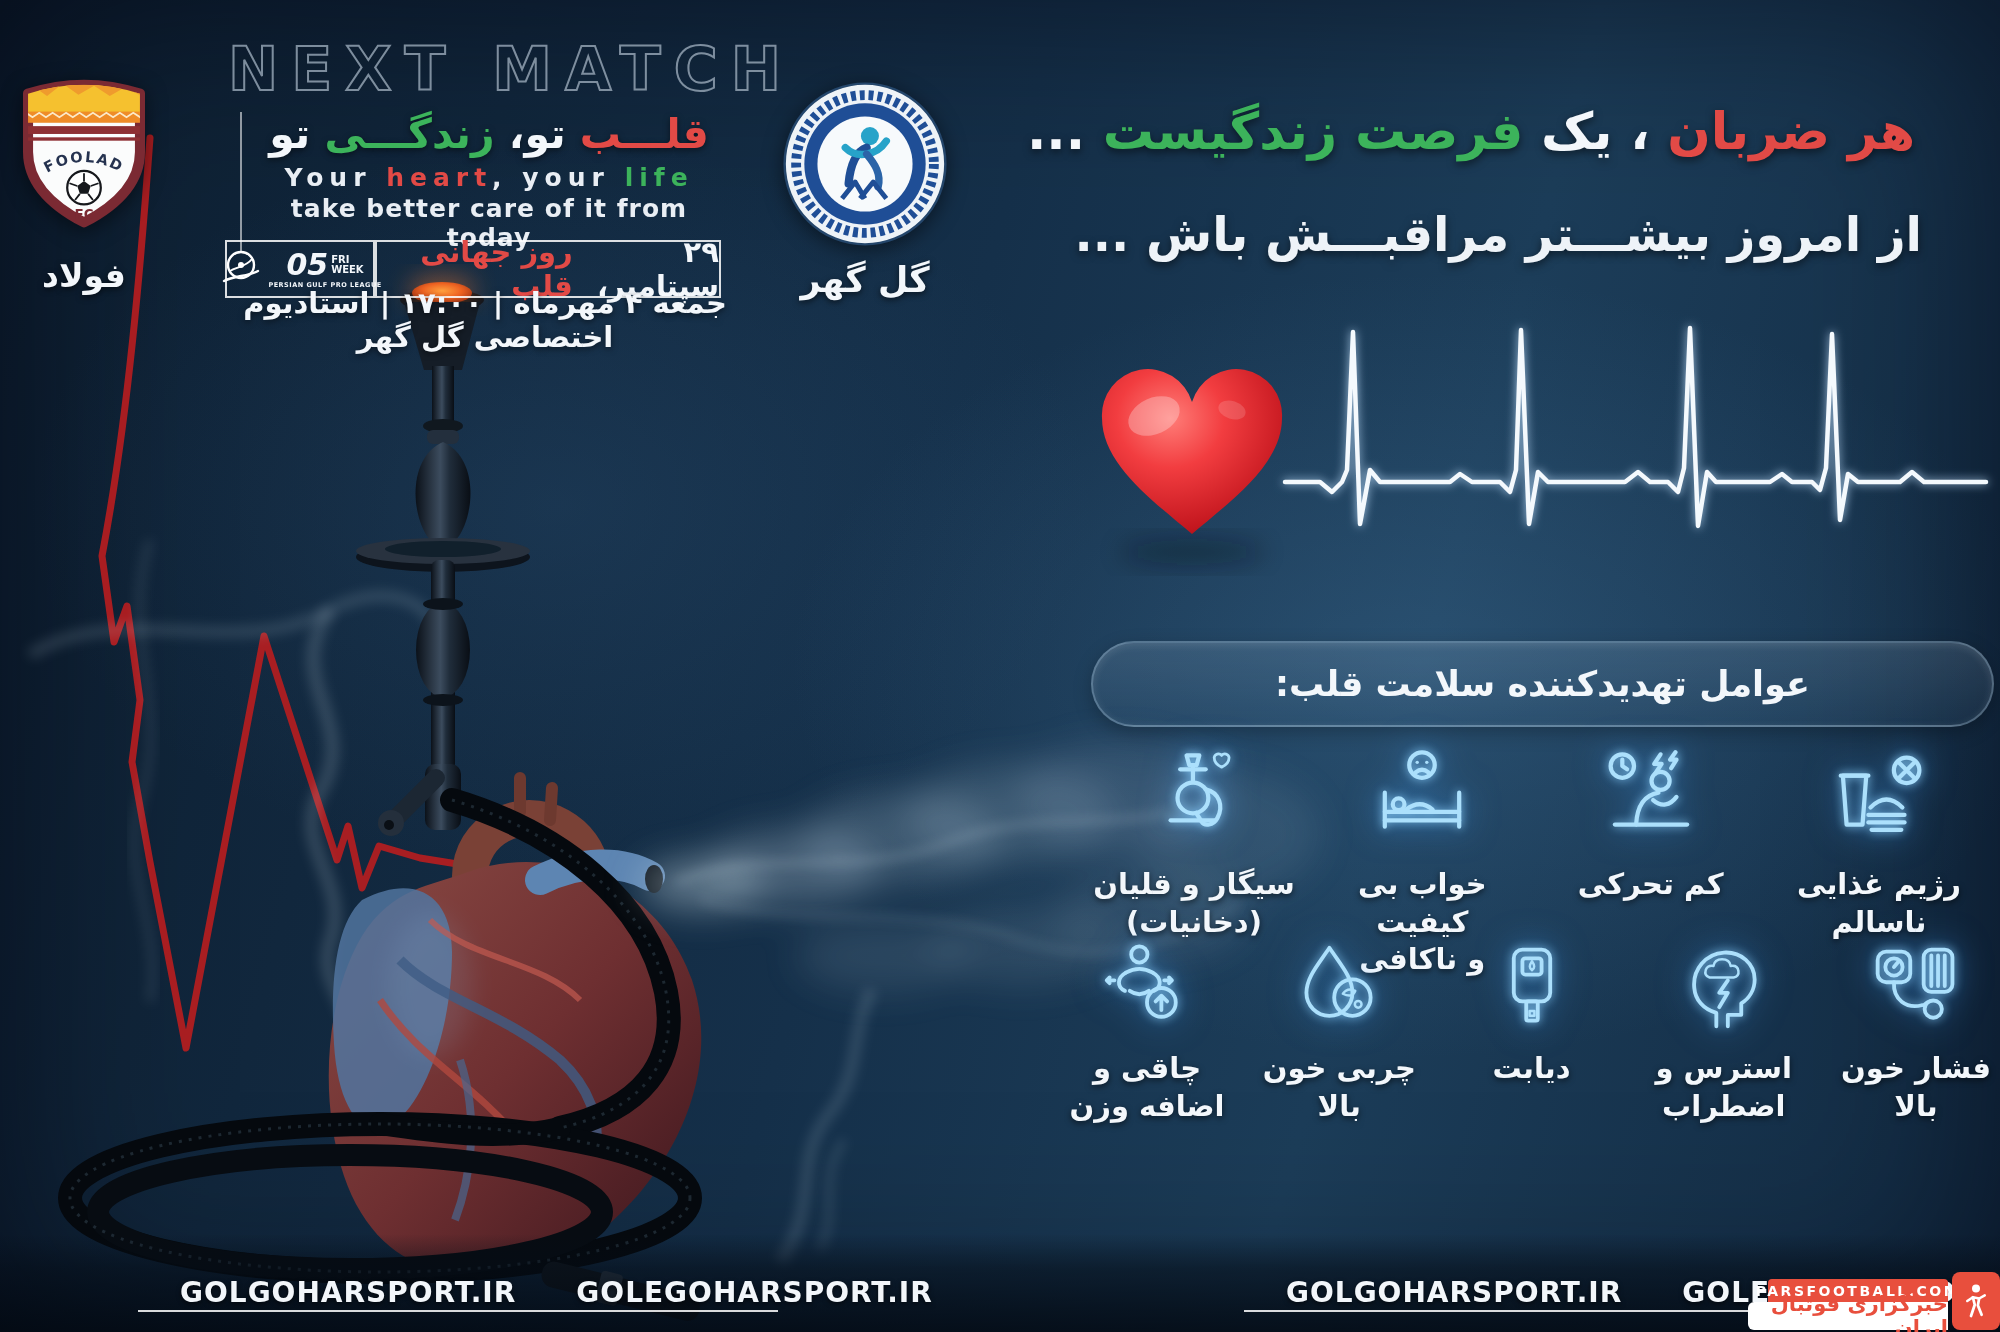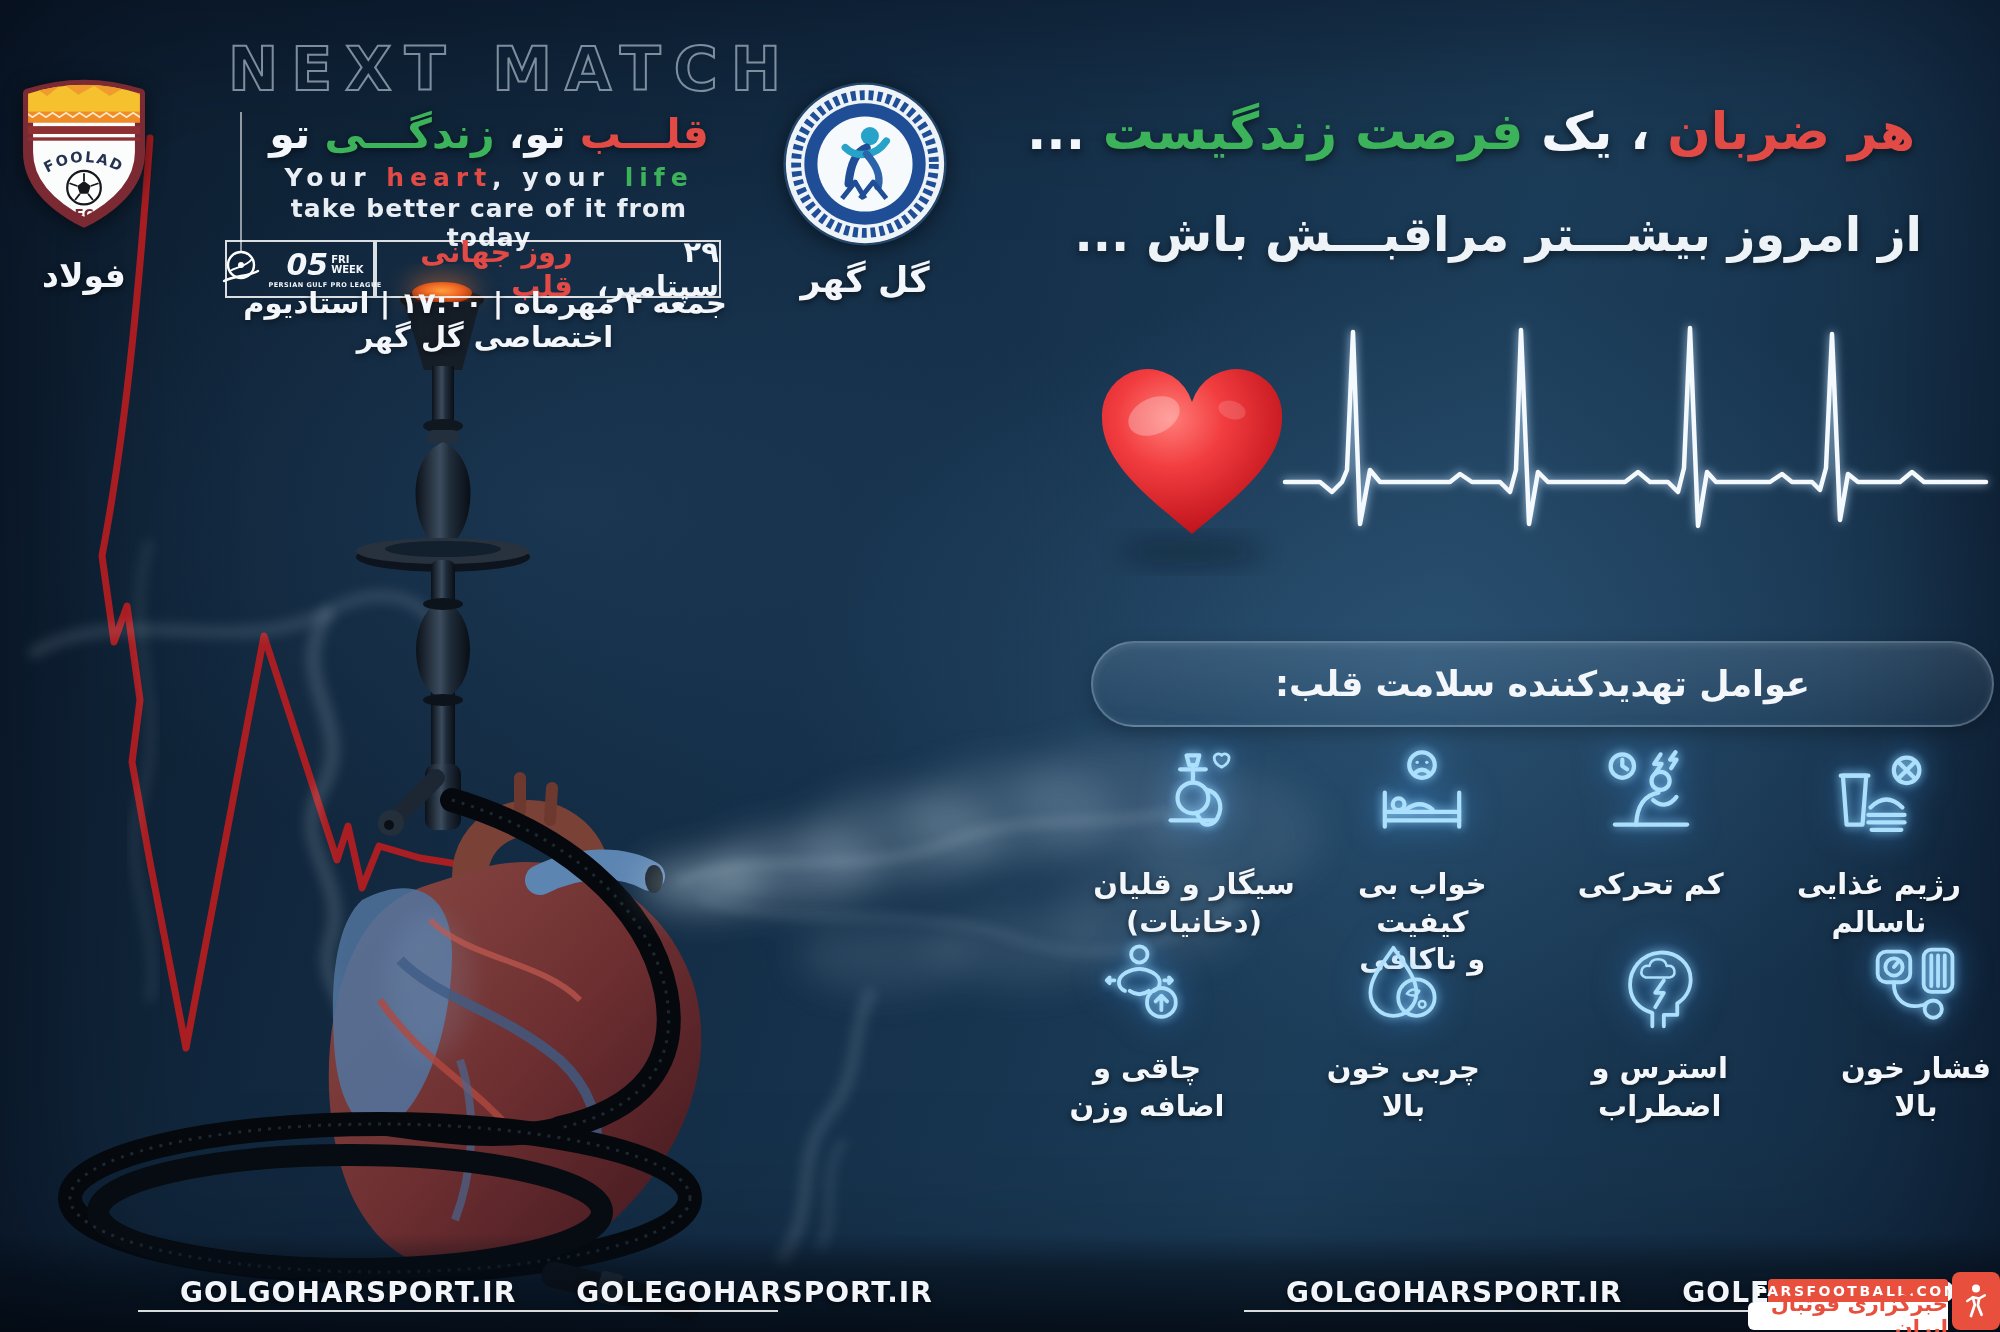--- a/index.html
+++ b/index.html
@@ -411,20 +411,32 @@
         <path d="M40,88 V74 C26,70 18,60 17,48 C15,29 29,12 48,11 C66,10 80,23 80,39 C80,50 74,59 66,64 L66,76 L52,76 L52,88"></path>
         <path class="thin" d="M33,37 q-6,-2 -4,-8 q2,-5 8,-4 q1,-7 9,-7 q8,0 9,7 q7,-1 8,5 q1,6 -5,7 Z"></path>
         <path d="M52,40 l-9,13 h9 l-9,15"></path>
       </svg>
       <div class="risk-label" dir="rtl">
           <span>استرس و اضطراب</span>
         </div>
     </div>
     <div class="risk-item">
       <svg class="risk-icon" viewBox="0 0 96 96">
+        <rect x="29" y="8" width="38" height="54" rx="9"></rect>
+        <rect x="38" y="17" width="20" height="17" rx="3"></rect>
+        <path class="thin" d="M48,20 q4.5,6.5 0,9.5 q-4.5,-3 0,-9.5 Z"></path>
+        <rect x="42" y="62" width="12" height="20" rx="2"></rect>
+        <rect class="thin" x="45.5" y="72" width="5" height="5"></rect>
+      </svg>
+      <div class="risk-label" dir="rtl">
+          <span>دیابت</span>
+        </div>
+    </div>
+    <div class="risk-item">
+      <svg class="risk-icon" viewBox="0 0 96 96">
         <path d="M38,6 C50,24 62,37 62,53 a24,24 0 1 1 -48,0 C14,37 26,24 38,6 Z"></path>
         <circle cx="62" cy="58" r="19"></circle>
         <path class="thin" d="M52,54 q5,-7 13,-3 q-3,8 -13,3 Z"></path>
         <circle class="thin" cx="68" cy="65" r="3.5"></circle>
       </svg>
       <div class="risk-label" dir="rtl">
           <span>چربی خون بالا</span>
         </div>
     </div>
     <div class="risk-item">

